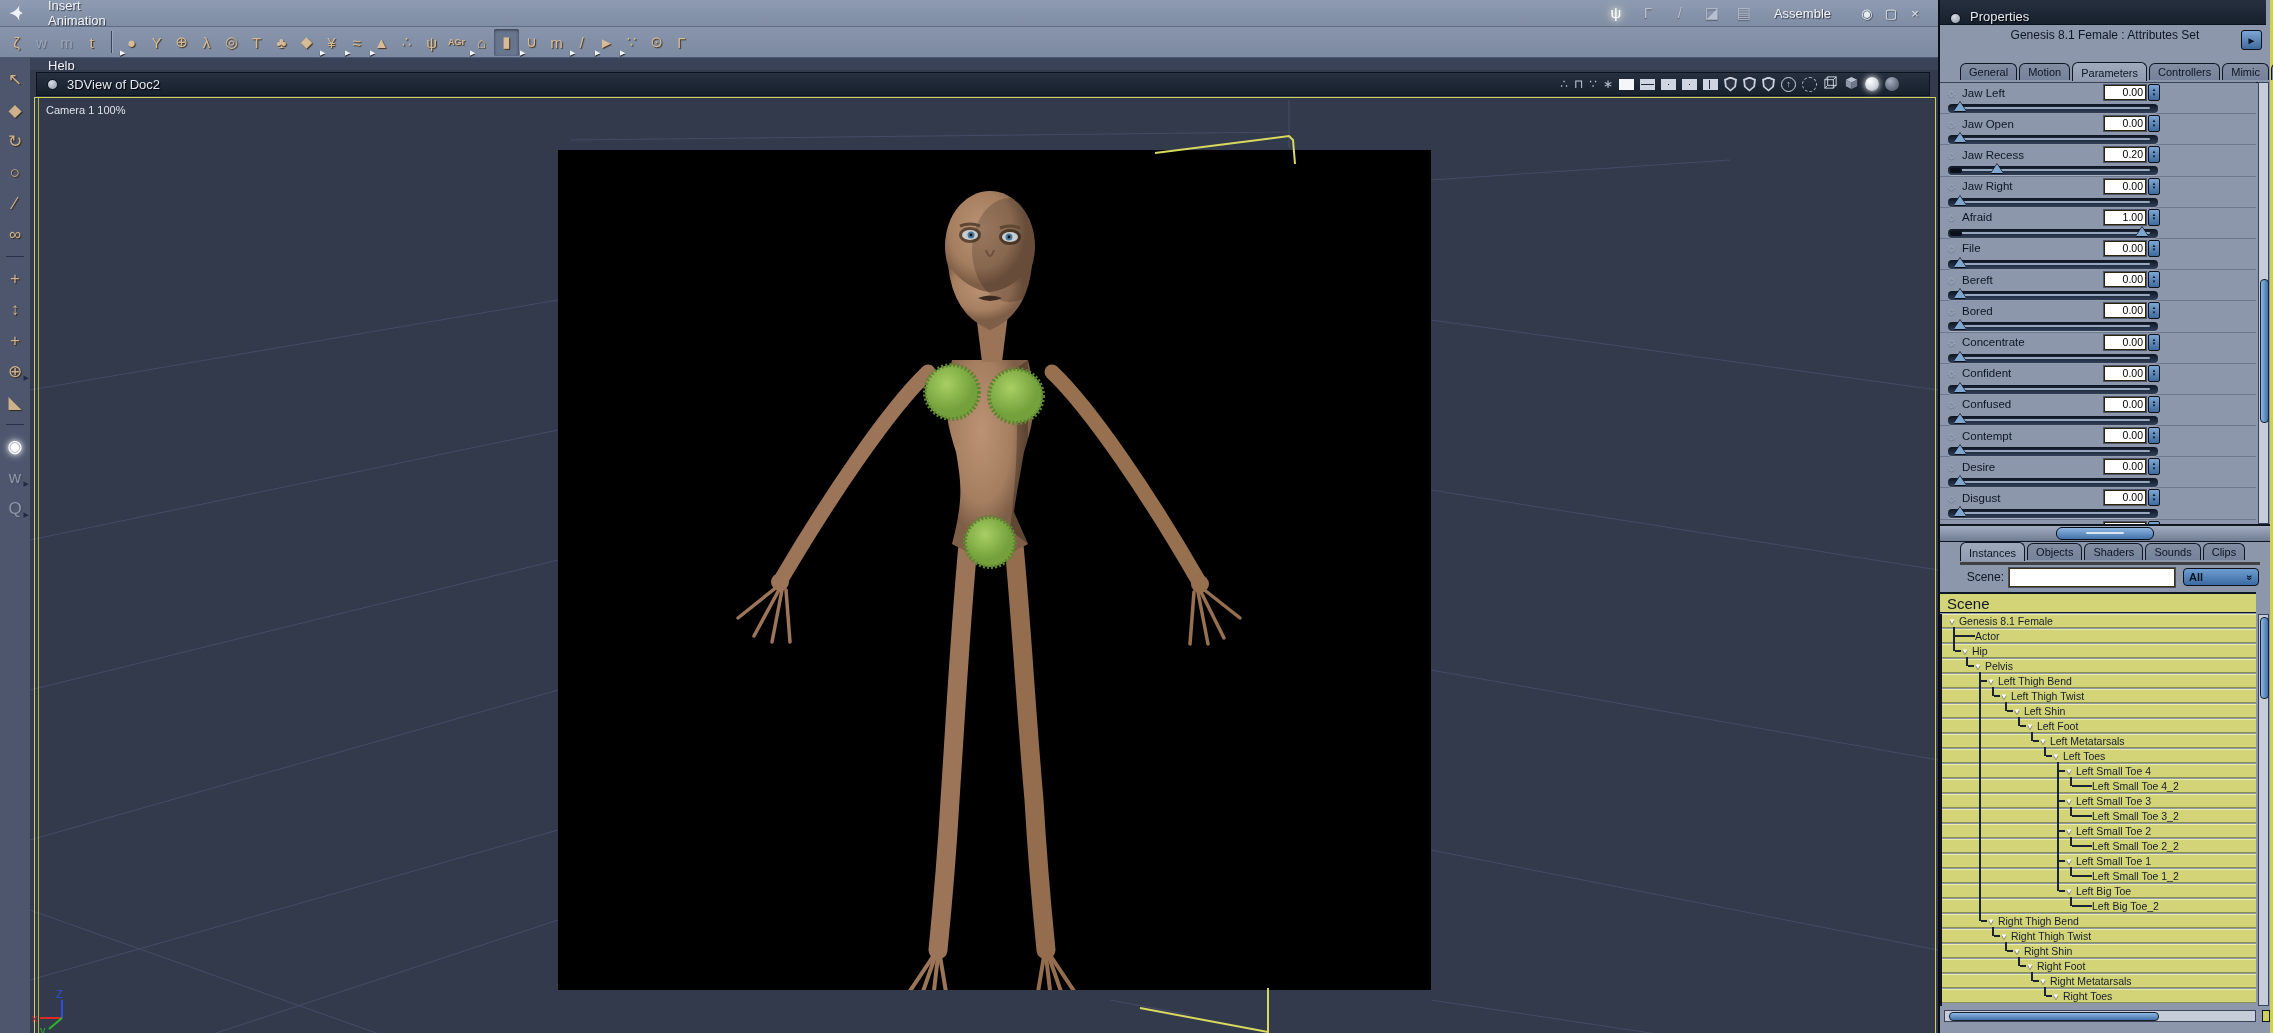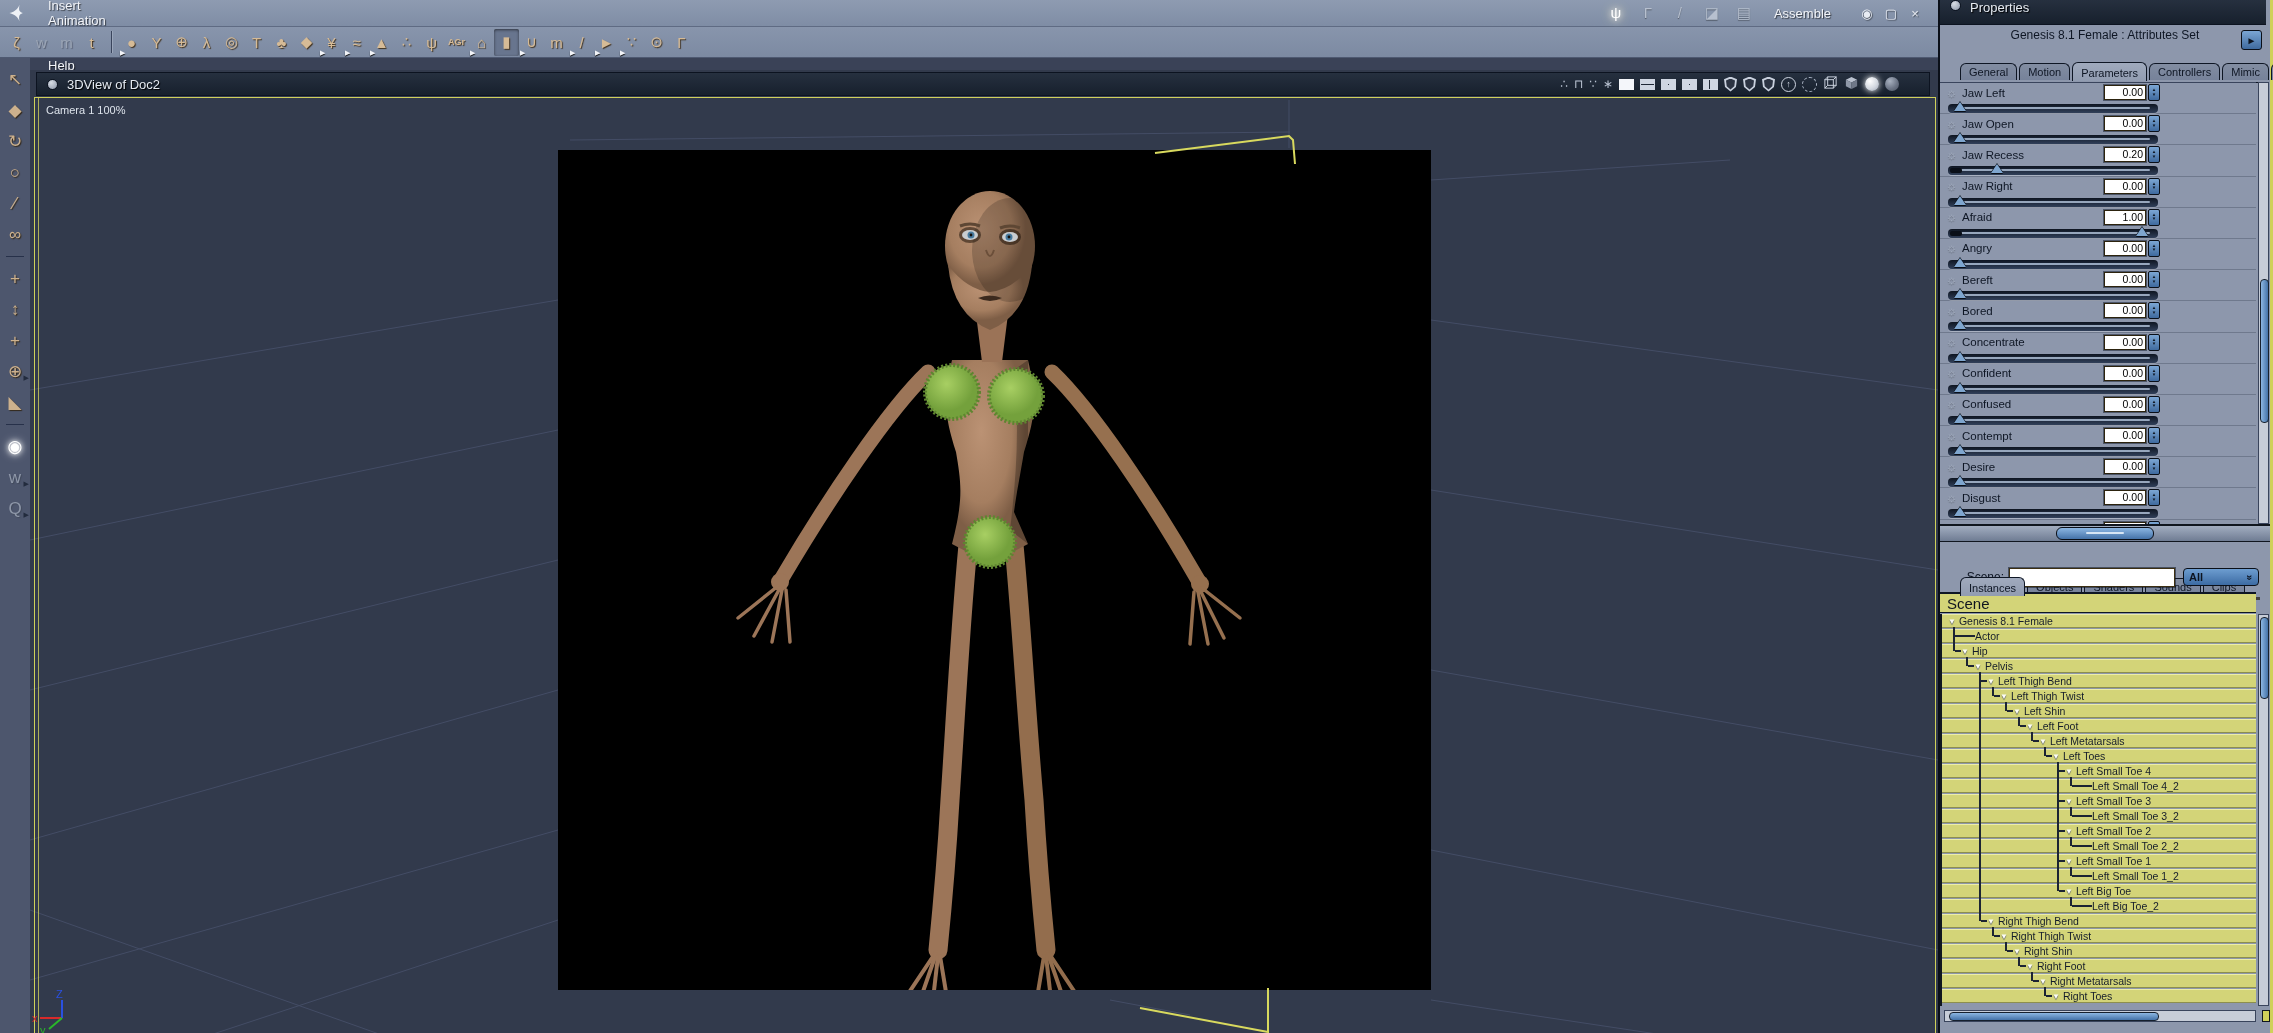--- a/index.html
+++ b/index.html
@@ -48,21 +48,21 @@
   .dotted{width:13px;height:13px;border:1px dashed #aeb8c8;border-radius:50%;}
   .sphere-lit{width:14px;height:14px;border-radius:50%;background:radial-gradient(circle at 35% 30%,#ffffff,#d3d8e0 55%,#99a1b0);box-shadow:0 0 6px #fff;}
   .sphere-tex{width:14px;height:14px;border-radius:50%;background:radial-gradient(circle at 35% 30%,#a8b1c0,#6d7687 55%,#495161);}
   #vp-frame{position:absolute;left:4px;top:27px;right:2px;bottom:0;border:1px solid #cfd05a;}
   #vp-frame2{position:absolute;left:3px;top:0;bottom:0;width:1px;background:#cfd05a;opacity:.8;}
   #camera-label{position:absolute;left:16px;top:34px;color:#dde3eb;font-size:11px;}
   #gridsvg,#oversvg{position:absolute;left:0;top:0;}
   #render{position:absolute;left:528px;top:80px;width:873px;height:840px;background:#000;}
   
   #rightpanel{position:absolute;left:1938px;top:0;width:335px;height:1033px;background:#8d97ac;border-left:2px solid #0a0f18;box-sizing:border-box;border-right:3px solid #cfd05a;}
-  .ptitlebar{position:absolute;left:0;top:0;right:4px;height:24px;background:linear-gradient(180deg,#26303f,#17202d);display:flex;align-items:flex-start;border-bottom:1px solid #0c1320;}
+  .ptitlebar{position:absolute;left:0;top:0;right:4px;height:24px;background:linear-gradient(180deg,#26303f,#17202d);display:flex;align-items:flex-end;border-bottom:1px solid #0c1320;}
   #prop-subtitle{position:absolute;left:0;top:28px;right:0;text-align:center;font-size:12px;color:#0e1624;}
   #prop-arrow{position:absolute;right:8px;top:30px;width:19px;height:18px;border:1px solid #0a0f18;border-radius:3px;background:linear-gradient(180deg,#7ba6d4,#3f6a9e);display:flex;align-items:center;justify-content:center;font-size:10px;color:#0c1420;}
   .tabrow{position:absolute;left:20px;right:10px;display:flex;align-items:center;gap:2px;}
   #prop-tabs{top:60px;height:22px;border-bottom:1px solid #0e1624;}
   .tab{background:linear-gradient(180deg,#8removal);}
   .tab{background:linear-gradient(180deg,#828da2,#76829a);border:1px solid #0e1624;border-bottom:none;border-radius:6px 6px 0 0;padding:2px 8px 2px;font-size:11px;color:#0e1624;white-space:nowrap;}
   .tab.active{background:linear-gradient(180deg,#a0aabd,#919cb1);padding-top:4px;position:relative;z-index:2;}
   #params{position:absolute;left:0;top:82px;width:316px;height:442px;overflow:hidden;border-top:1px solid #39445c;}
   .prow{height:31.2px;box-sizing:border-box;padding:2px 0 0 6px;border-bottom:1px solid rgba(22,30,46,.25);}
   .prowtop{display:flex;align-items:center;height:15px;}
@@ -72,21 +72,21 @@
   .pspin{width:10px;height:15px;margin-left:2px;margin-right:96px;background:linear-gradient(180deg,#7ba6d4,#3f6a9e);border:1px solid #0a0f18;border-radius:2px;display:flex;flex-direction:column;align-items:center;justify-content:center;font-size:4.5px;color:#0c1420;line-height:4.5px;}
   .ptrack{position:relative;margin:4px 98px 0 2px;height:9px;border-radius:4px;background:linear-gradient(180deg,#0e1521,#31405a);box-shadow:0 1px 0 rgba(255,255,255,.25);}
   .ptrack::after{content:"";position:absolute;left:8px;right:8px;top:3px;height:2px;background:#97a7bd;border-radius:1px;}
   .ptrack.filled::before{content:"";position:absolute;left:2px;top:2px;bottom:2px;width:12px;background:#0a0f18;border-radius:2px;z-index:2;}
   .pthumb{position:absolute;top:-2px;width:0;height:0;border-left:6px solid transparent;border-right:6px solid transparent;border-bottom:9px solid #7fa6cf;filter:drop-shadow(0 1px 0 #0a0f18) drop-shadow(0 -1px 0 #0a0f18);z-index:3;}
   .vscroll{position:absolute;width:11px;background:#c7cdd8;border:1px solid #39445c;box-sizing:border-box;}
   .vthumb{position:absolute;left:1px;width:7px;border-radius:4px;background:linear-gradient(90deg,#8cb6e2,#4472a8);border:1px solid #16202e;}
   #splitter{position:absolute;left:0;top:524px;right:0;height:15px;background:linear-gradient(180deg,#a2adc0,#6f7c93);border-top:2px solid #10161f;border-bottom:1px solid #10161f;}
   #splitter .pill{position:absolute;left:50%;top:1px;transform:translateX(-50%);width:96px;height:11px;border-radius:6px;background:linear-gradient(180deg,#8cb6e2,#4472a8);border:1px solid #0a0f18;}
   #splitter .pill::after{content:"";position:absolute;left:30%;right:30%;top:4px;height:2px;background:#d8e6f4;border-radius:1px;}
-  #scene-tabs{top:541px;height:21px;border-bottom:3px solid #404040;margin-top:35px;}
+  #scene-tabs{top:541px;height:21px;border-bottom:3px solid #404040;}
   #find-row{position:absolute;left:0;top:563px;right:8px;height:28px;display:flex;align-items:center;}
   #find-label{width:64px;text-align:right;font-size:12px;color:#0e1624;margin-right:5px;}
   #find-input{width:158px;height:17px;background:#fff;border:1px solid #3c2f12;box-shadow:0 0 0 1px rgba(14,22,36,.55);font-size:11px;padding:0 3px;color:#000;font-family:"Liberation Sans",sans-serif;}
   #find-filter{margin-left:8px;width:76px;height:18px;background:linear-gradient(180deg,#6d9dd0,#3c6ba3);border:1px solid #0a0f18;border-radius:4px;display:flex;align-items:center;font-size:11px;color:#0c1420;padding:0 5px;box-sizing:border-box;font-weight:bold;}
   #find-filter .chev{margin-left:auto;transform:rotate(90deg);font-size:10px;}
   #scene-header{position:absolute;left:0;top:592px;width:316px;height:21px;background:#d3d478;border-top:2px solid #0e1624;border-bottom:1px solid #0e1624;font-size:15px;color:#10151f;padding-left:7px;line-height:20px;box-sizing:border-box;}
   #tree{position:absolute;left:0;top:614px;width:316px;height:392px;overflow:hidden;border-left:2px solid #10161f;box-sizing:border-box;}
   .trow{position:relative;height:14px;margin-bottom:1px;background:#d3d478;box-shadow:inset 0 1px 0 #ecedA8, inset 0 -1px 0 #8d8f4e;}
   .trow .content{position:absolute;top:0;height:14px;display:flex;align-items:center;z-index:2;}
   .tri{font-size:8px;color:#fdfdf6;text-shadow:0 1px 1px #3a4254;margin-right:3px;}
@@ -528,21 +528,21 @@
               <span>▼</span>
             </span>
           </div>
           <div class="ptrack filled">
             <div class="pthumb" style="left: calc(96% - 13.44px);"></div>
           </div>
         </div>
         <div class="prow">
           <div class="prowtop">
             <span class="gear">☼</span>
-            <span class="plabel">Angry</span>
+            <span class="plabel">File</span>
             <span class="pvalbox">0.00</span>
             <span class="pspin">
               <span>▲</span>
               <span>▼</span>
             </span>
           </div>
           <div class="ptrack">
             <div class="pthumb" style="left: calc(3% - 0.42px);"></div>
           </div>
         </div>

